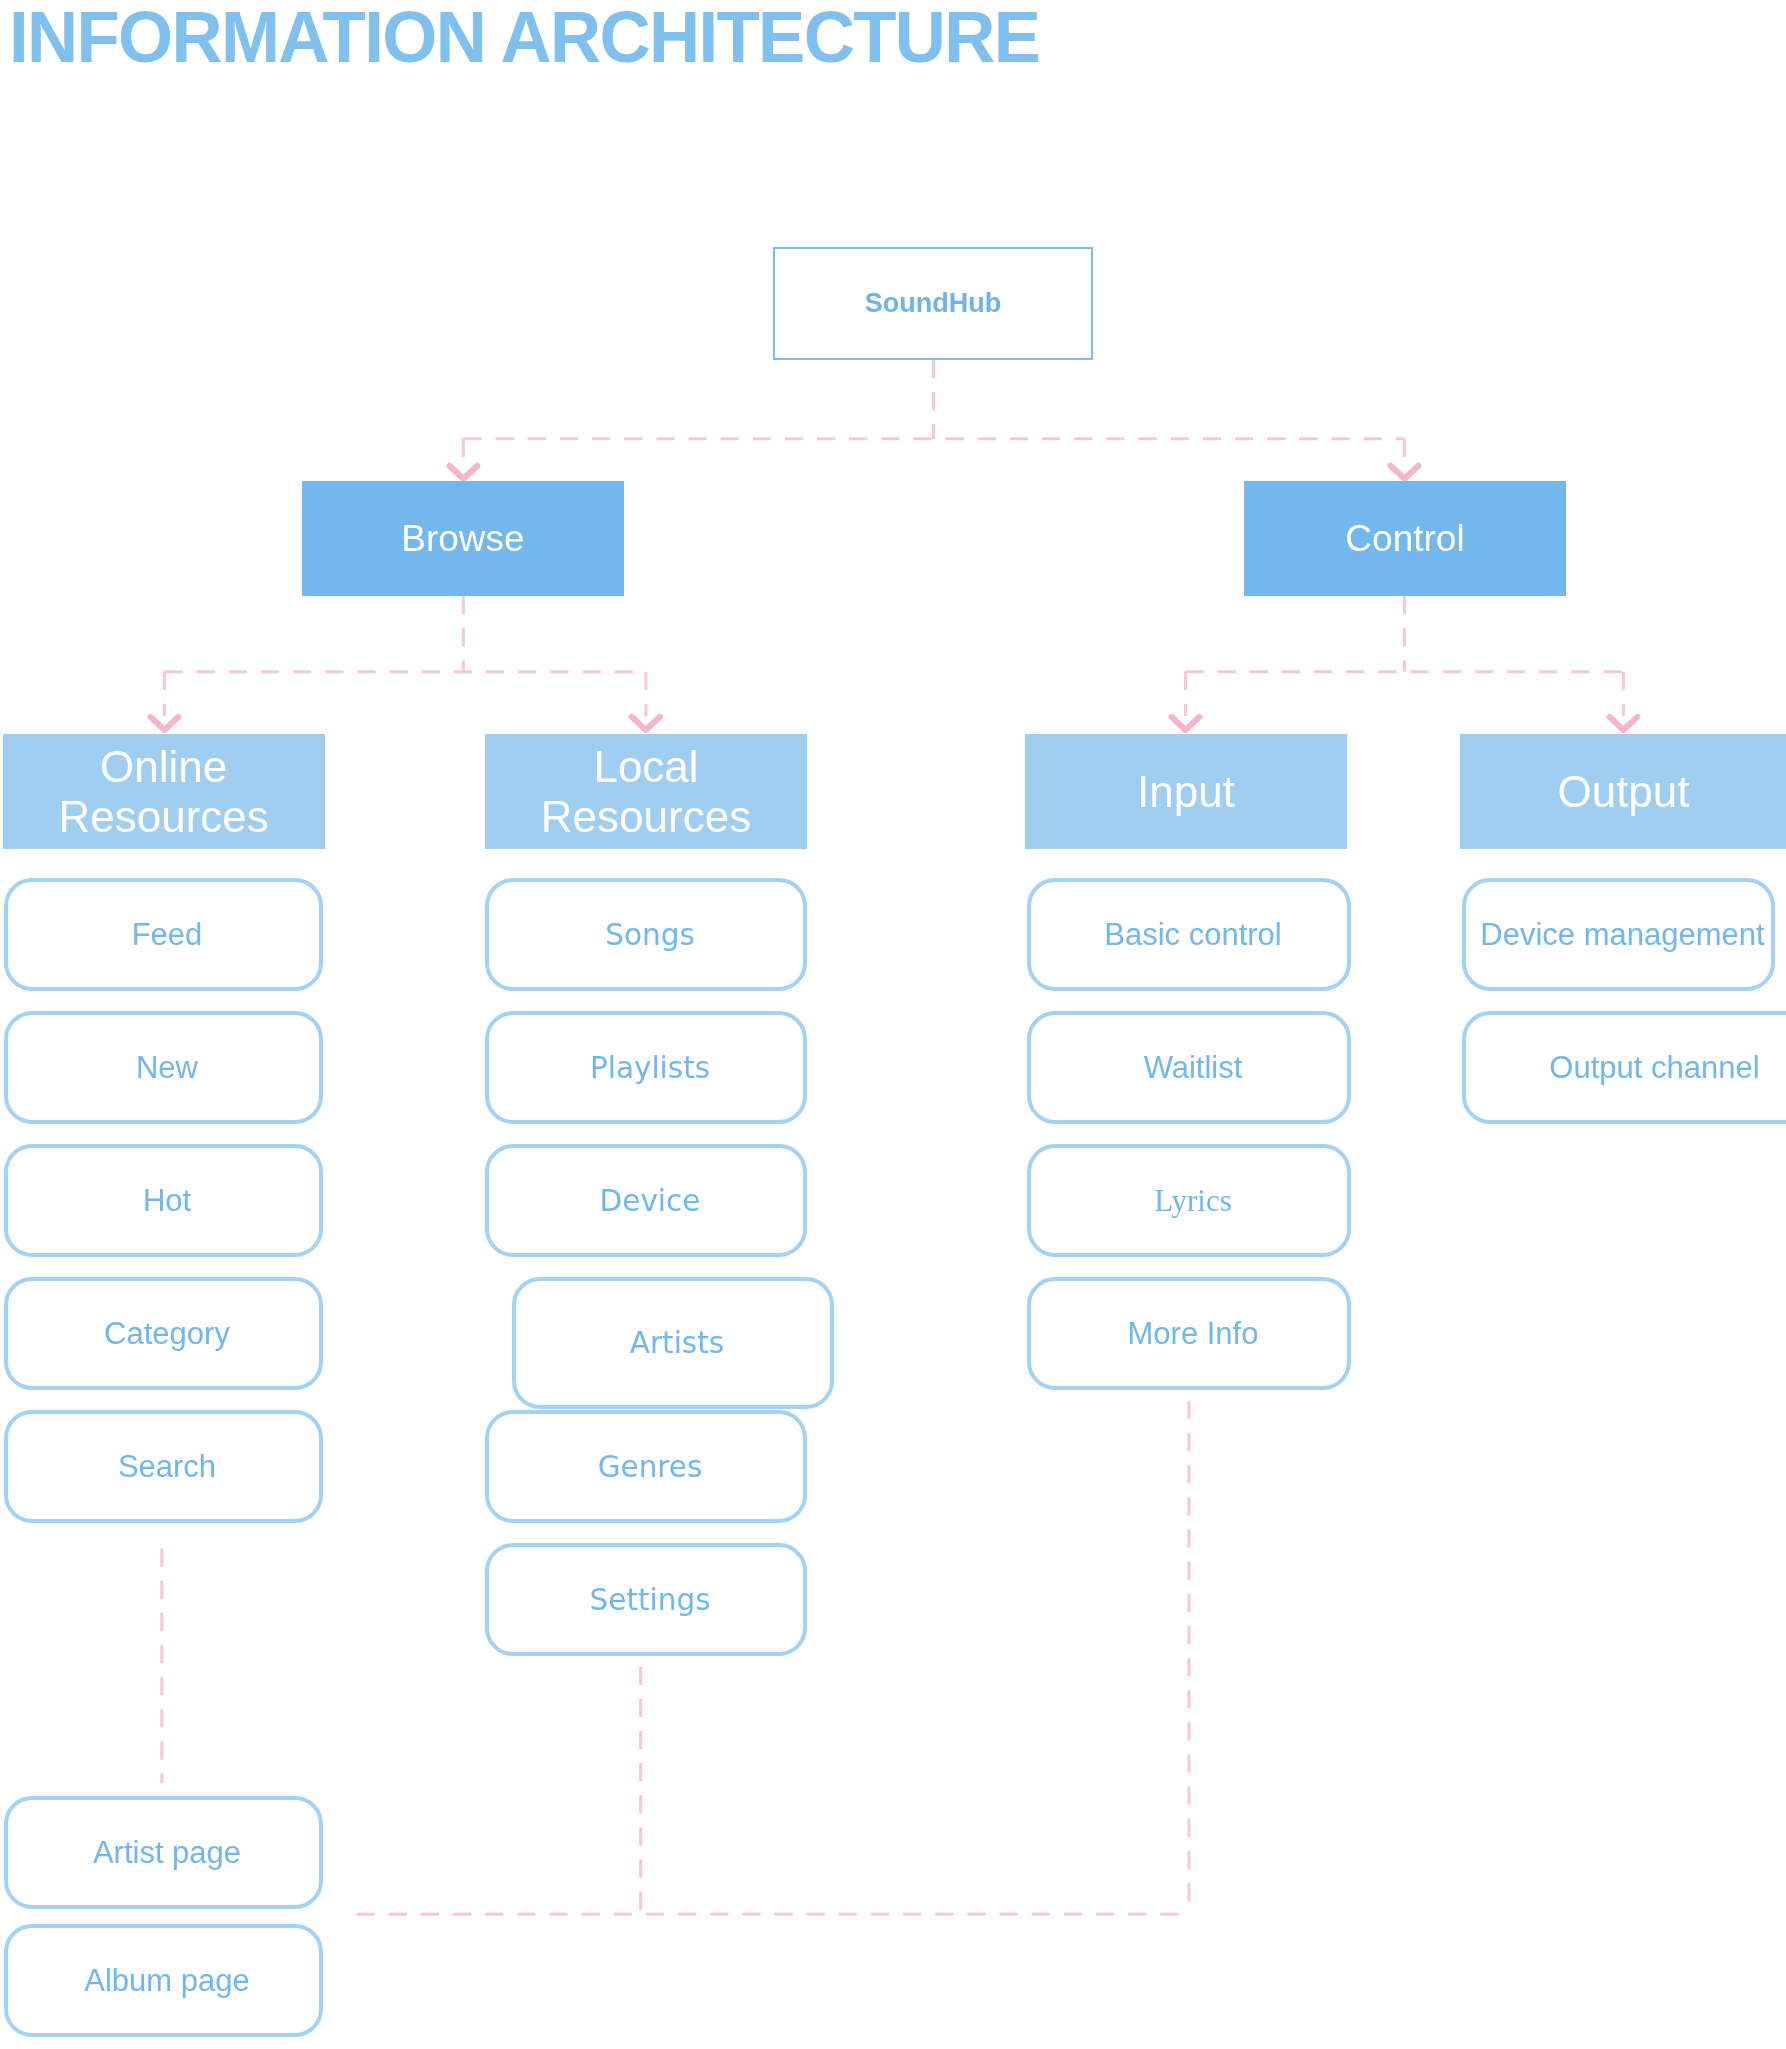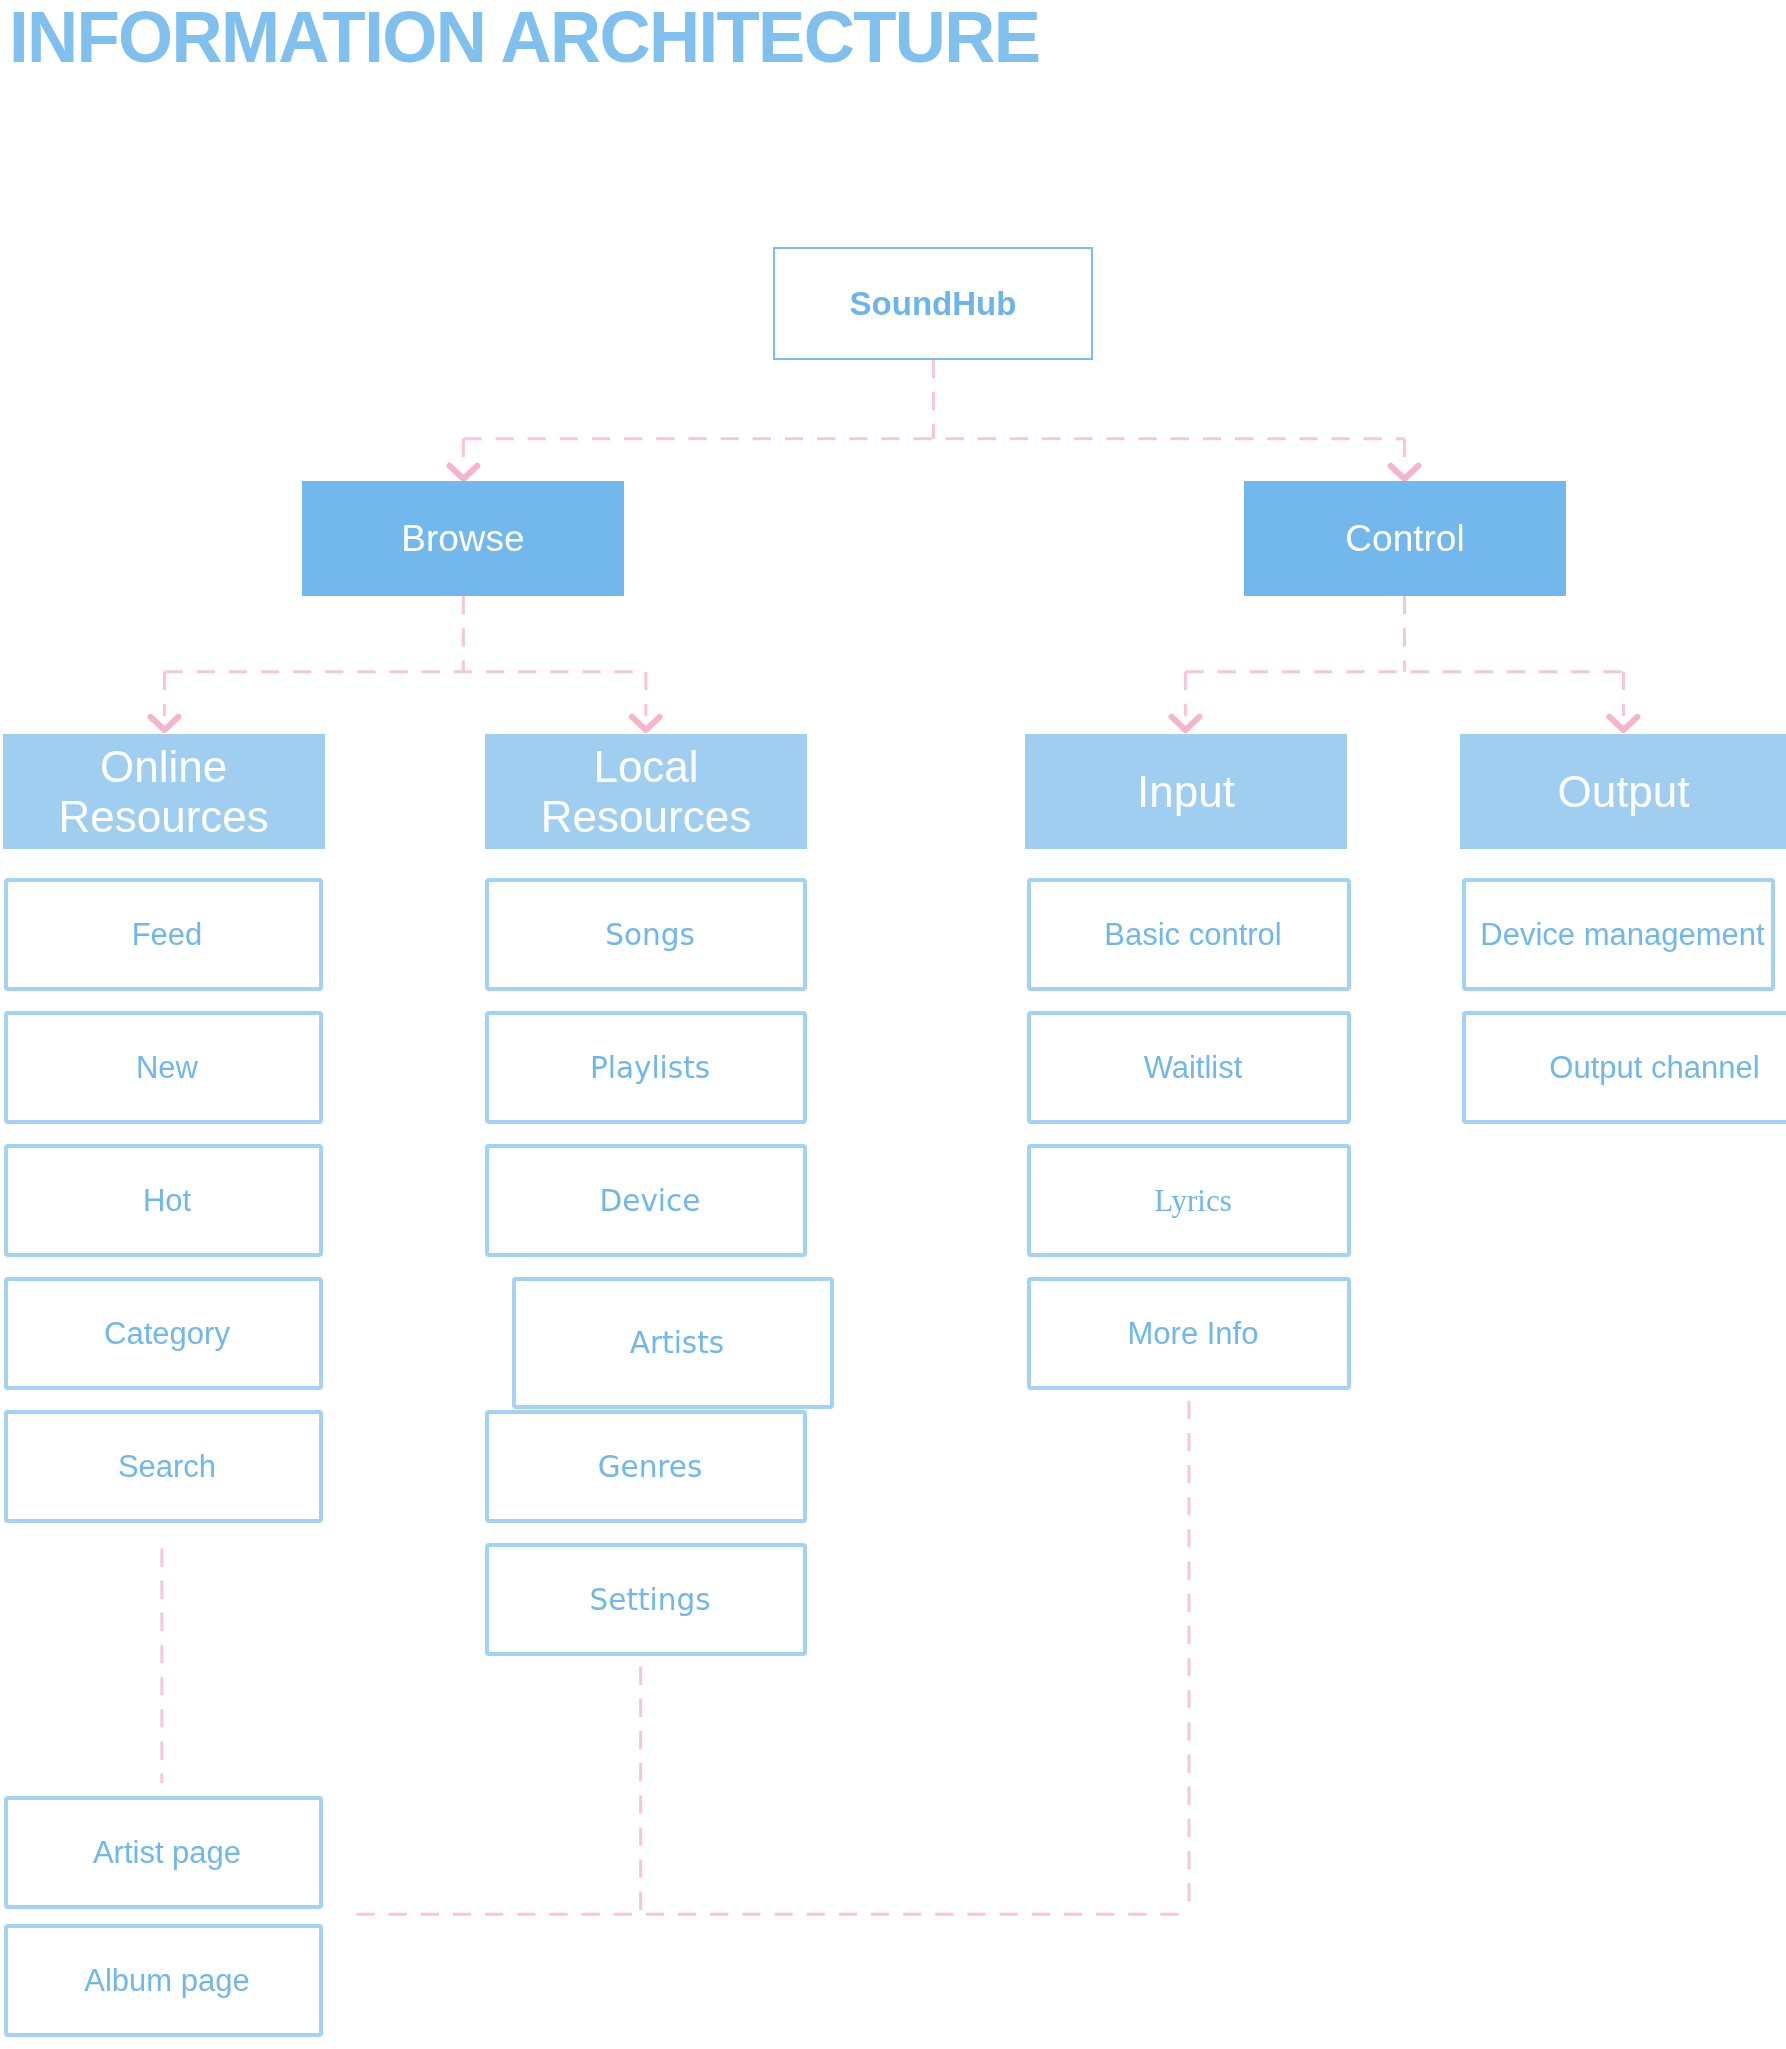--- a/index.html
+++ b/index.html
@@ -32,36 +32,36 @@
   .node{
     position:absolute;
     display:flex;align-items:center;justify-content:center;
     box-sizing:border-box;
     text-align:center;
   }
   .node.root{
     background:#ffffff;
     border:2.6px solid var(--c-root-border);
     color:var(--c-root-text);
-    font-size:33px;font-weight:600;
+    font-size:27px;font-weight:600;
   }
   .node.fill1{
     background:var(--c-fill-1);
     color:var(--c-white);
     font-size:37px;
   }
   .node.fill2{
     background:var(--c-fill-2);
     color:var(--c-white);
     font-size:44px;
   }
   .node.leaf{
     background:#ffffff;
     border:4.3px solid var(--c-border);
-    border-radius:4px;
+    border-radius:28px;
     color:var(--c-node-text);
     font-size:31px;
     padding-left:8px;
   }
   .node.leaf.alt-font{
     font-family:"DejaVu Sans",sans-serif;
     font-size:29.5px;
   }
   #connector-layer{
     position:absolute;left:0;top:0;width:1787px;height:2049px;

